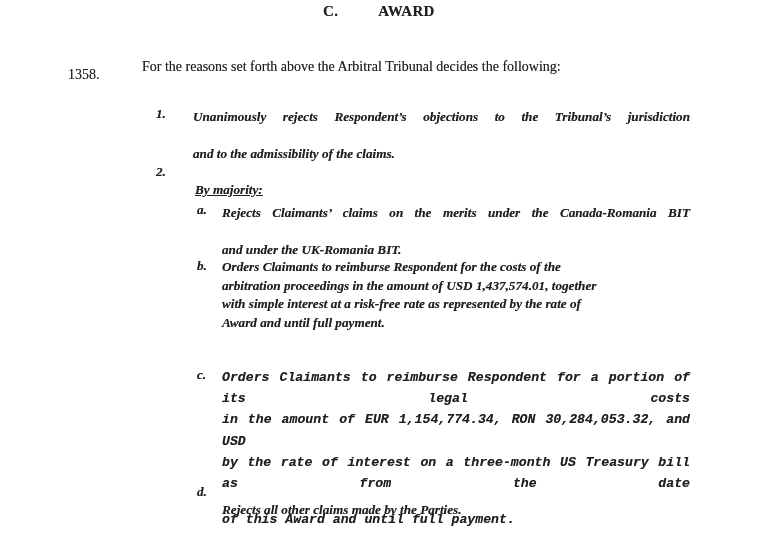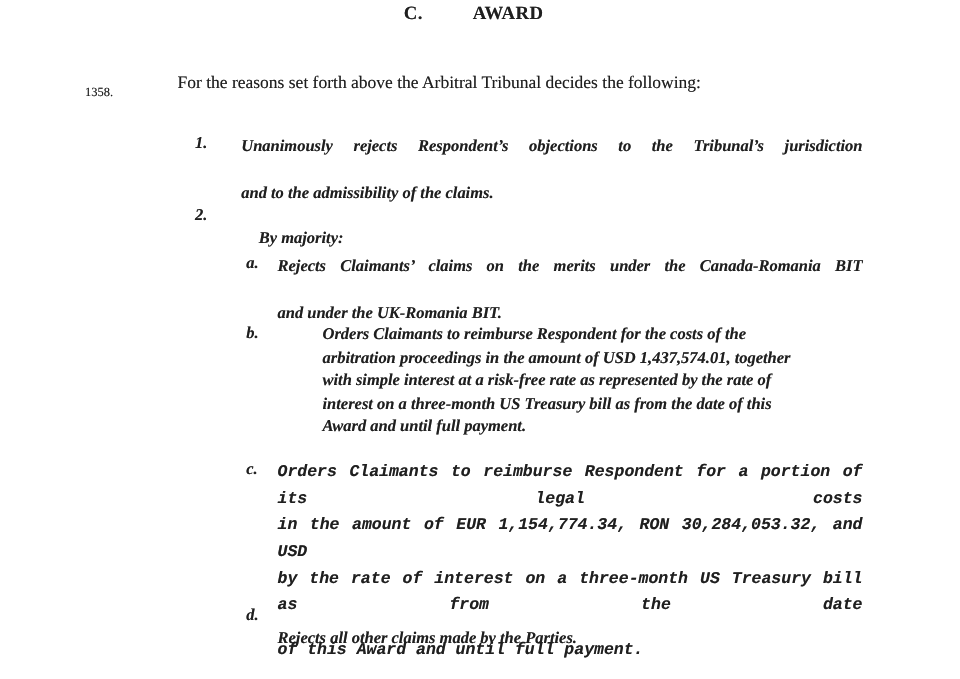--- a/index.html
+++ b/index.html
@@ -30,21 +30,21 @@
     font-size: 15px;
     line-height: 18px;
     letter-spacing: 0.3px;
   }
 
   
   .intro-number {
     position: absolute;
     left: 68px;
     top: 65px;
-    font-size: 10px;
+    font-size: 14px;
     line-height: 19px;
   }
   .intro-text {
     position: absolute;
     left: 142px;
     top: 57px;
     width: 520px;
     font-size: 14px;
     line-height: 19px;
   }
@@ -55,27 +55,27 @@
     font-style: italic;
     font-size: 13.2px;
   }
   .marker { position: absolute; }
   .lines  { position: absolute; }
 
   .m-1 { left: 156px; top: 106px; }
   .t-1 { left: 193px; top: 106px; width: 497px; line-height: 22px; }
 
   .m-2 { left: 156px; top: 164px; }
-  .t-2 { left: 207px; top: 164px; width: 497px; line-height: 22px; }
+  .t-2 { left: 195px; top: 164px; width: 497px; line-height: 22px; text-decoration: underline; }
 
   .m-a { left: 197px; top: 202px; }
   .t-a { left: 222px; top: 202px; width: 468px; line-height: 22px; }
 
   .m-b { left: 197px; top: 258px; }
-  .t-b { left: 222px; top: 258px; width: 452px; line-height: 18.6px; margin-left: 36px; }
+  .t-b { left: 222px; top: 258px; width: 452px; line-height: 18.6px; }
 
   .m-c { left: 197px; top: 367px; }
   .t-c { left: 222px; top: 367px; width: 468px; line-height: 21.2px; font-family: Liberation Mono, monospace; }
 
   .m-d { left: 197px; top: 484px; }
   .t-d { left: 222px; top: 484px; width: 468px; line-height: 22px; }
 
   
   .just > div { text-align: justify; }
   .just > div:not(:last-child) { text-align-last: justify; }
@@ -112,21 +112,20 @@
   <div class="lines just t-a">
       <div>Rejects Claimants’ claims on the merits under the Canada-Romania BIT</div>
       <div>and under the UK-Romania BIT.</div>
     </div>
 
   <div class="marker m-b">b.</div>
   <div class="lines ragged t-b">
       <div>Orders Claimants to reimburse Respondent for the costs of the</div>
       <div>arbitration proceedings in the amount of USD 1,437,574.01, together</div>
       <div>with simple interest at a risk-free rate as represented by the rate of</div>
-      <div>interest on a three-month US Treasury bill as from the date of this</div>
       <div>Award and until full payment.</div>
     </div>
 
   <div class="marker m-c">c.</div>
   <div class="lines just t-c">
       <div>Orders Claimants to reimburse Respondent for a portion of its legal costs</div>
       <div>in the amount of EUR 1,154,774.34, RON 30,284,053.32, and USD</div>
       <div>by the rate of interest on a three-month US Treasury bill as from the date</div>
       <div>of this Award and until full payment.</div>
     </div>

